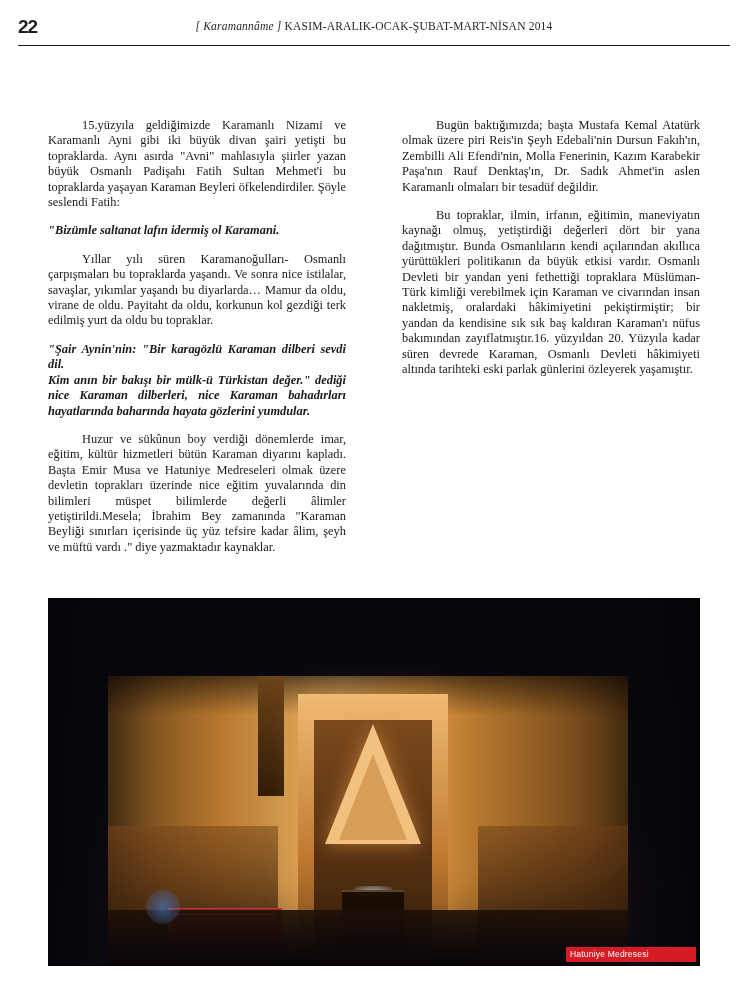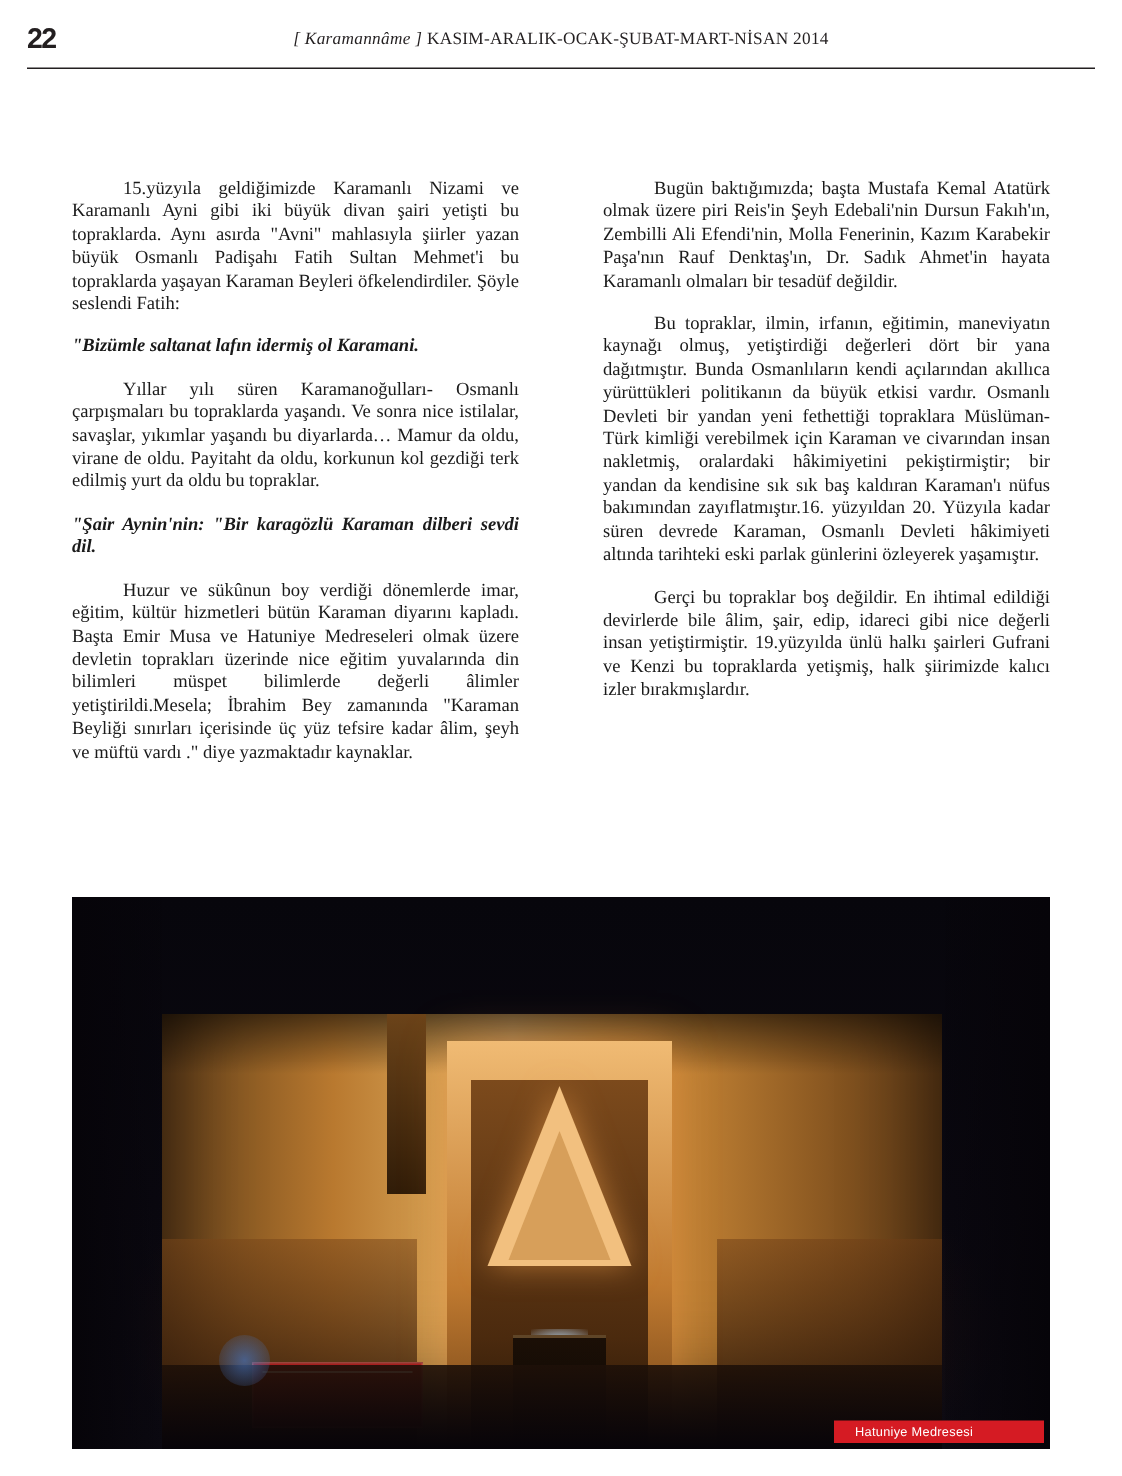--- a/index.html
+++ b/index.html
@@ -255,21 +255,21 @@
   }
   .caption {
     position: absolute;
     right: 4px;
     bottom: 4px;
     background: #d51b23;
     color: #ffffff;
     font-family: "Liberation Sans", sans-serif;
     font-size: 8.5px;
     line-height: 13px;
-    padding: 1px 8px 1px 14px;
+    padding: 1px 8px 1px 4px;
     letter-spacing: 0.2px;
     min-width: 118px;
     text-align: left;
   }
 </style>
 </head>
 <body>
 
 <div class="page">
 
@@ -285,28 +285,28 @@
   <div class="columns">
 
     <div class="col">
       <p class="para">15.yüzyıla geldiğimizde Karamanlı Nizami ve Karamanlı Ayni gibi iki büyük divan şairi yetişti bu topraklarda. Aynı asırda "Avni" mahlasıyla şiirler yazan büyük Osmanlı Padişahı Fatih Sultan Mehmet'i bu topraklarda yaşayan Karaman Beyleri öfkelendirdiler. Şöyle seslendi Fatih:</p>
       <p class="quote noindent">
         <span>"Bizümle saltanat lafın idermiş ol Karamani.</span><br>
       </p>
       <p class="para">Yıllar yılı süren Karamanoğulları- Osmanlı çarpışmaları bu topraklarda yaşandı. Ve sonra nice istilalar, savaşlar, yıkımlar yaşandı bu diyarlarda… Mamur da oldu, virane de oldu. Payitaht da oldu, korkunun kol gezdiği terk edilmiş yurt da oldu bu topraklar.</p>
       <p class="quote noindent">
         <span>"Şair Aynin'nin: "Bir karagözlü Karaman dilberi sevdi dil.</span><br>
+        <span>Kim anın bir bakışı bir mülk-ü Türkistan değer." dediği nice Karaman dilberleri, nice Karaman bahadırları hayatlarında baharında hayata gözlerini yumdular.</span>
       </p>
       <p class="para">Huzur ve sükûnun boy verdiği dönemlerde imar, eğitim, kültür hizmetleri bütün Karaman diyarını kapladı. Başta Emir Musa ve Hatuniye Medreseleri olmak üzere devletin toprakları üzerinde nice eğitim yuvalarında din bilimleri müspet bilimlerde değerli âlimler yetiştirildi.Mesela; İbrahim Bey zamanında "Karaman Beyliği sınırları içerisinde üç yüz tefsire kadar âlim, şeyh ve müftü vardı ." diye yazmaktadır kaynaklar.</p>
     </div>
 
     <div class="col">
-      <p class="para">Bugün baktığımızda; başta Mustafa Kemal Atatürk olmak üzere piri Reis'in Şeyh Edebali'nin Dursun Fakıh'ın, Zembilli Ali Efendi'nin, Molla Fenerinin, Kazım Karabekir Paşa'nın Rauf Denktaş'ın, Dr. Sadık Ahmet'in hayata Karamanlı olmaları bir tesadüf değildir.</p>
+      <p class="para">Bugün baktığımızda; başta Mustafa Kemal Atatürk olmak üzere piri Reis'in Şeyh Edebali'nin Dursun Fakıh'ın, Zembilli Ali Efendi'nin, Molla Fenerinin, Kazım Karabekir Paşa'nın Rauf Denktaş'ın, Dr. Sadık Ahmet'in aslen Karamanlı olmaları bir tesadüf değildir.</p>
       <p class="para">Bu topraklar, ilmin, irfanın, eğitimin, maneviyatın kaynağı olmuş, yetiştirdiği değerleri dört bir yana dağıtmıştır. Bunda Osmanlıların kendi açılarından akıllıca yürüttükleri politikanın da büyük etkisi vardır. Osmanlı Devleti bir yandan yeni fethettiği topraklara Müslüman-Türk kimliği verebilmek için Karaman ve civarından insan nakletmiş, oralardaki hâkimiyetini pekiştirmiştir; bir yandan da kendisine sık sık baş kaldıran Karaman'ı nüfus bakımından zayıflatmıştır.16. yüzyıldan 20. Yüzyıla kadar süren devrede Karaman, Osmanlı Devleti hâkimiyeti altında tarihteki eski parlak günlerini özleyerek yaşamıştır.</p>
-      <p class="para">Gerçi bu topraklar boş değildir. En ihtimal edildiği devirlerde bile âlim, şair, edip, idareci gibi nice değerli insan yetiştirmiştir. 19.yüzyılda ünlü halkı şairleri Gufrani ve Kenzi bu topraklarda yetişmiş, halk şiirimizde kalıcı izler bırakmışlardır.</p>
     </div>
 
   </div>
 
   <div class="photo-wrap">
     <div class="sky"></div>
     <div class="facade">
       <div class="facade-top-shadow"></div>
       <div class="wing-left"></div>
       <div class="wing-right"></div>

